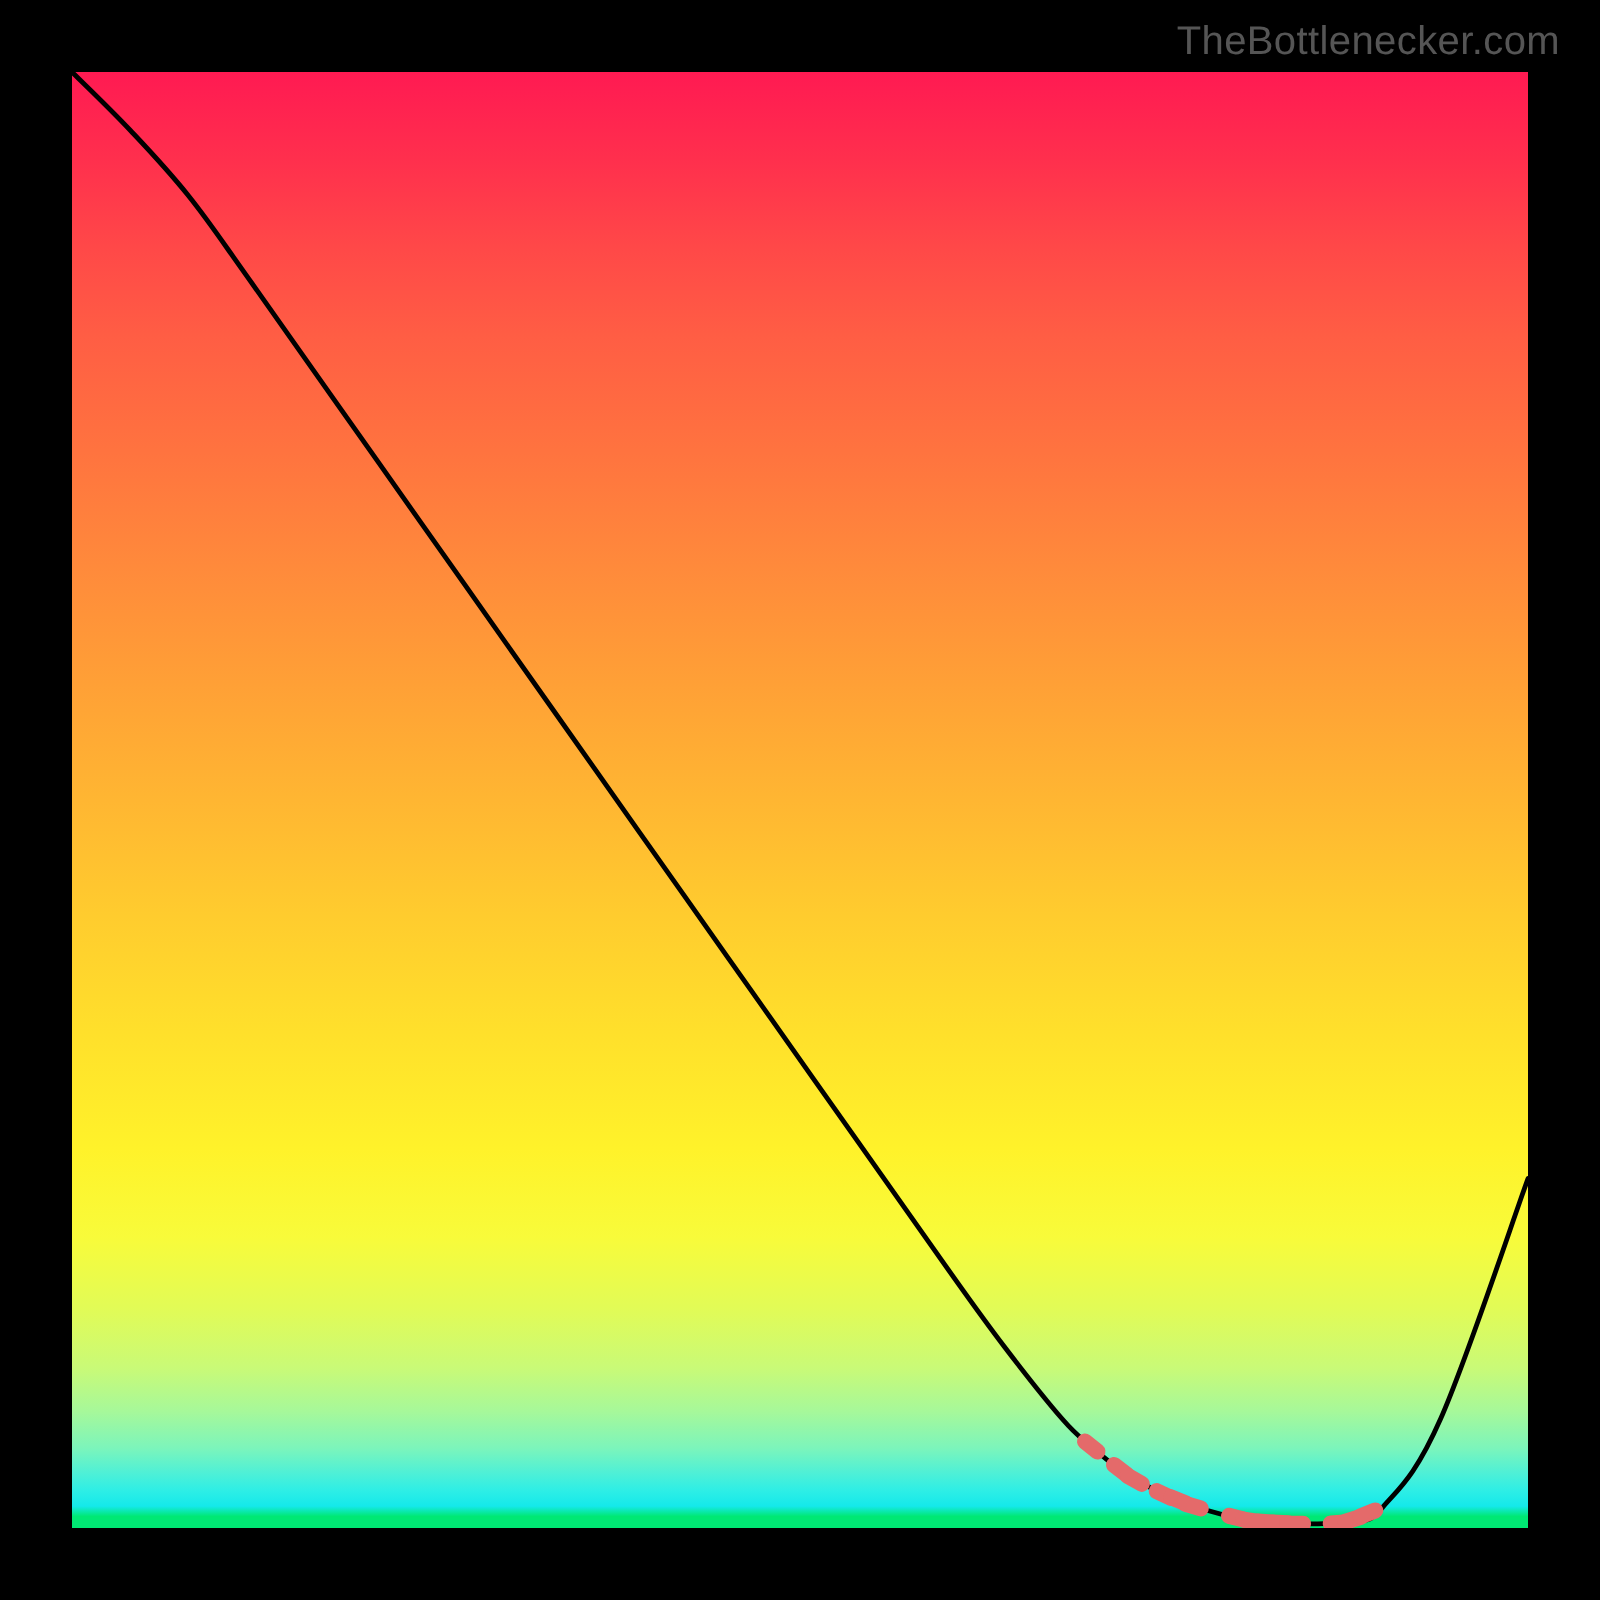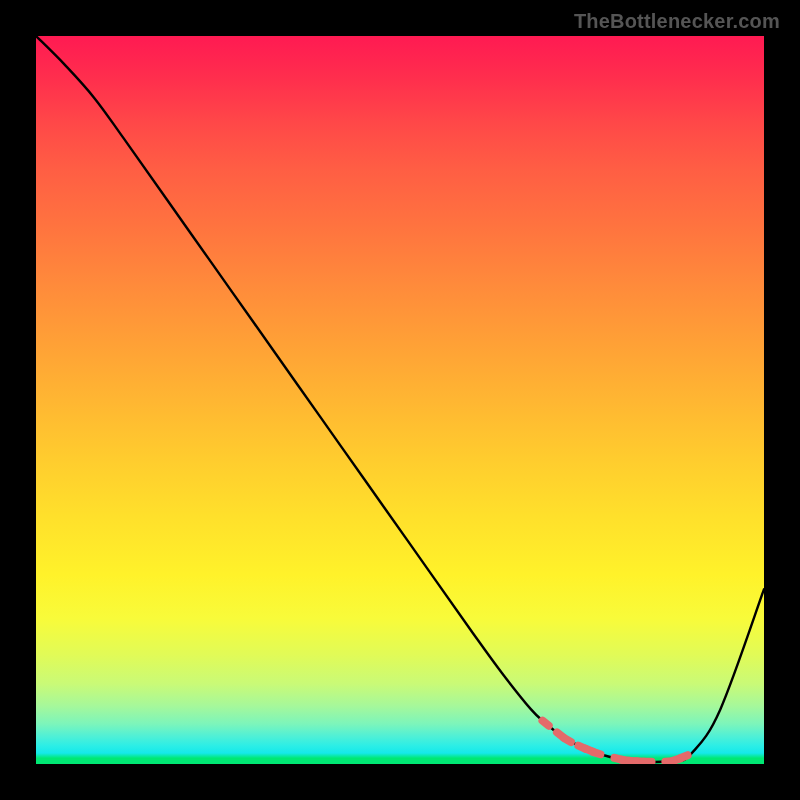--- a/index.html
+++ b/index.html
@@ -57,21 +57,21 @@
       #00e874 99.2%,
       #00e874 100%
     );
   }
   .watermark {
     position: absolute;
     top: 10px;
     right: 20px;
     color: #555;
     font-size: 20px;
-    font-weight: 700;
+    font-weight: 400;
     letter-spacing: 0.2px;
     user-select: none;
   }
   svg.curve {
     position: absolute;
     left: 0;
     top: 0;
     width: 728px;
     height: 728px;
     overflow: visible;

